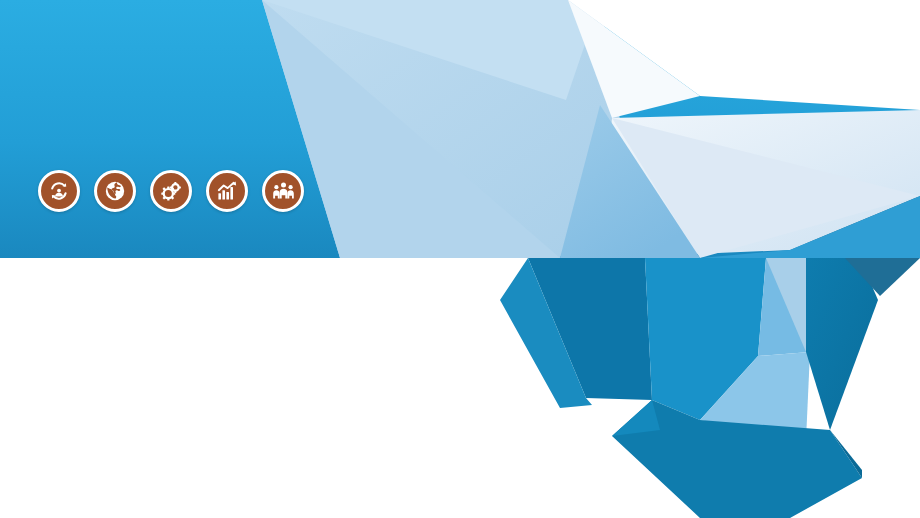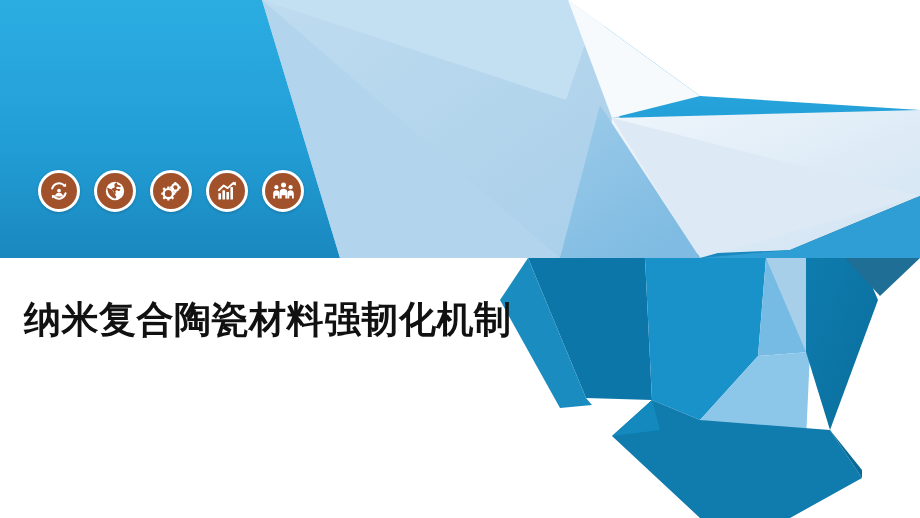--- a/index.html
+++ b/index.html
@@ -207,15 +207,14 @@
           <circle cx="5.4" cy="7.2" r="2.1"></circle>
           <path d="M2.2 18.6v-5.2c0-1.9 1.4-3.1 3.2-3.1s3.2 1.2 3.2 3.1v5.2H6.8v-2.9H4.1v2.9z"></path>
           <circle cx="19.6" cy="7.2" r="2.1"></circle>
           <path d="M16.4 18.6v-5.2c0-1.9 1.4-3.1 3.2-3.1s3.2 1.2 3.2 3.1v5.2H21v-2.9h-2.7v2.9z"></path>
         </g>
       </svg>
     </div>
 
   </div>
 
-  <div id="title">纳米复合陶瓷材料强韧化机制</div>
 
 </div>
 
 </body></html>

